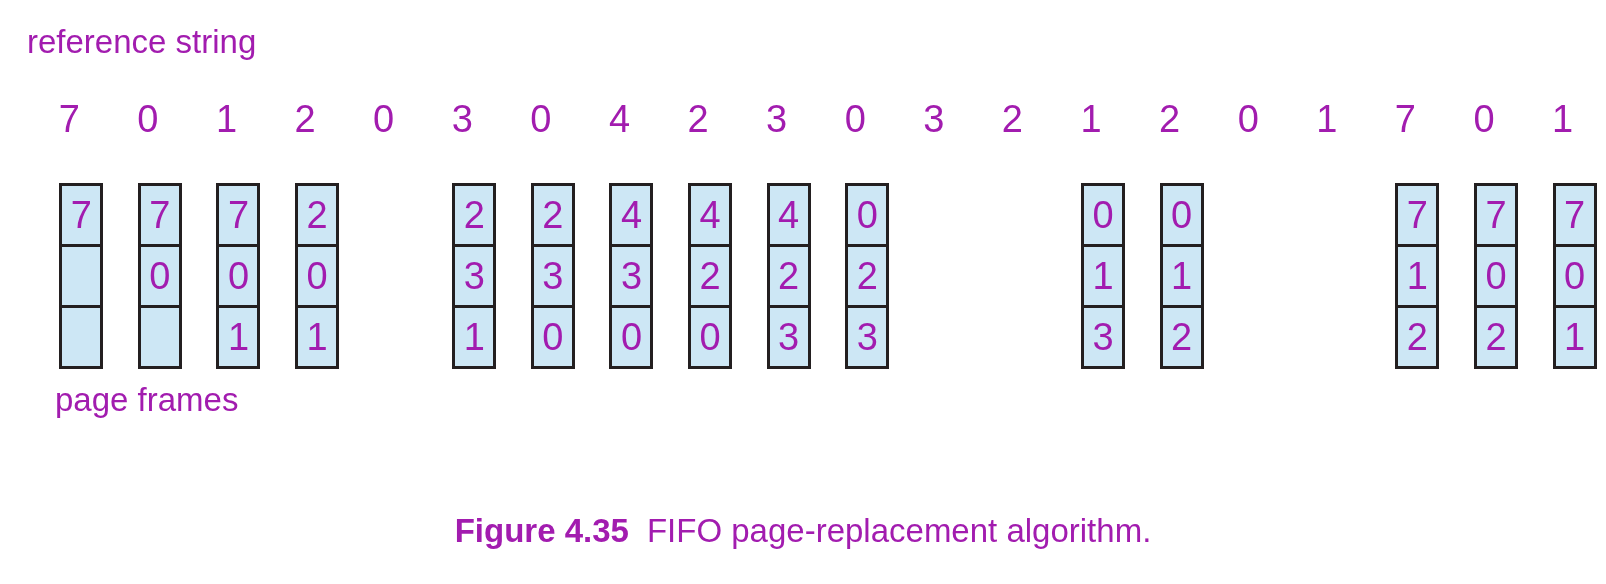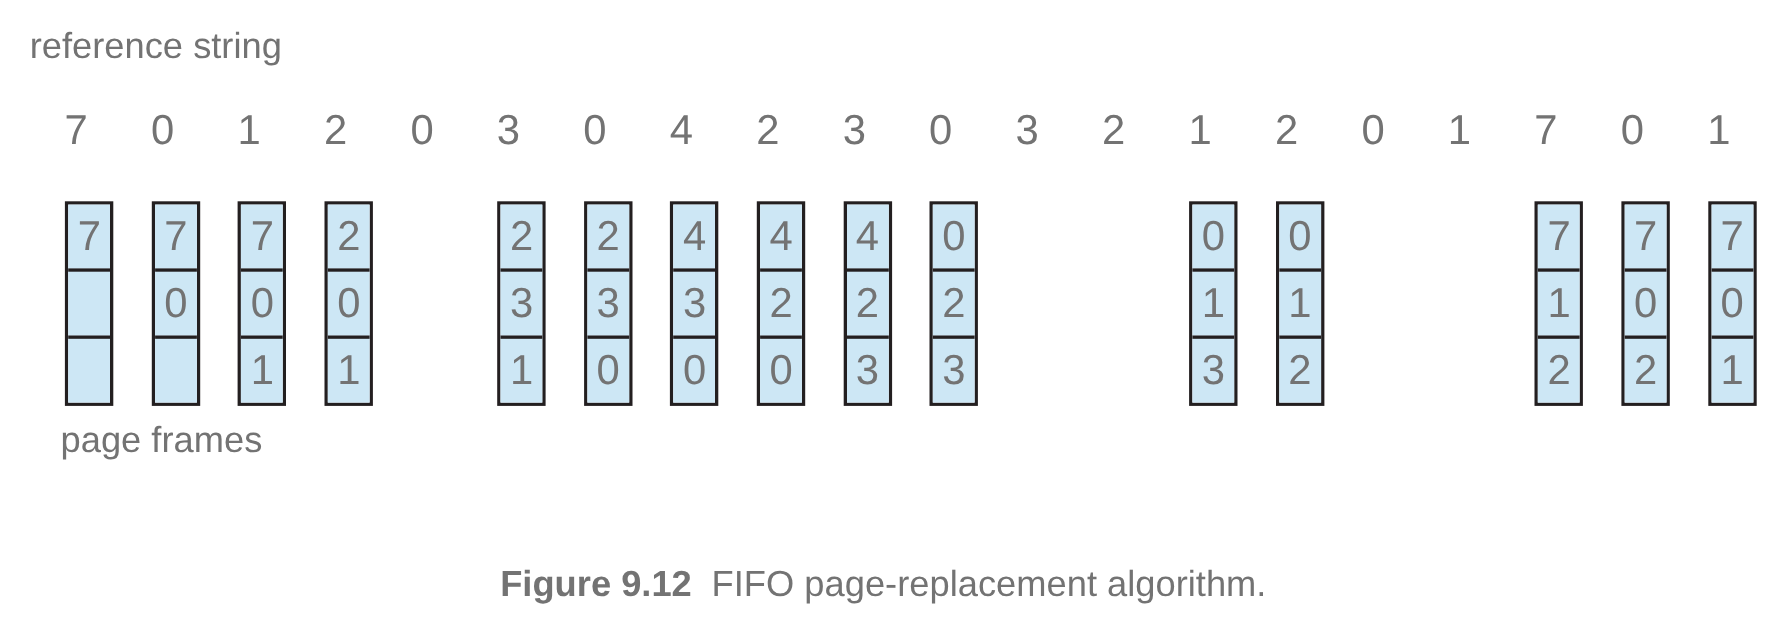--- a/index.html
+++ b/index.html
@@ -76,21 +76,21 @@
     white-space: nowrap;
   }
   .caption .cap-num {
     font-weight: bold;
     margin-right: 18px;
   }
 </style>
 </head>
 <body>
 
-<div class="figure" style="--cell-fill: #cde7f5; --cell-border: #231f20; color: #737373;">
+<div class="figure" style="--cell-fill: #cde7f5; --cell-border: #231f20; color: #a21caf;">
 
   <div class="ref-label">reference string</div>
 
   <div class="columns-row">
       <div class="col">
         <div class="ref-digit">7</div>
         <div class="frame-stack">
           <div class="frame-cell">7</div>
           <div class="frame-cell"></div>
           <div class="frame-cell"></div>
@@ -221,16 +221,16 @@
           <div class="frame-cell">7</div>
           <div class="frame-cell">0</div>
           <div class="frame-cell">1</div>
         </div>
       </div>
     </div>
 
   <div class="frames-label">page frames</div>
 
   <div class="caption">
-    <span class="cap-num">Figure 9.12</span><span>FIFO page-replacement algorithm.</span>
+    <span class="cap-num">Figure 4.35</span><span>FIFO page-replacement algorithm.</span>
   </div>
 
 </div>
 
 </body></html>

